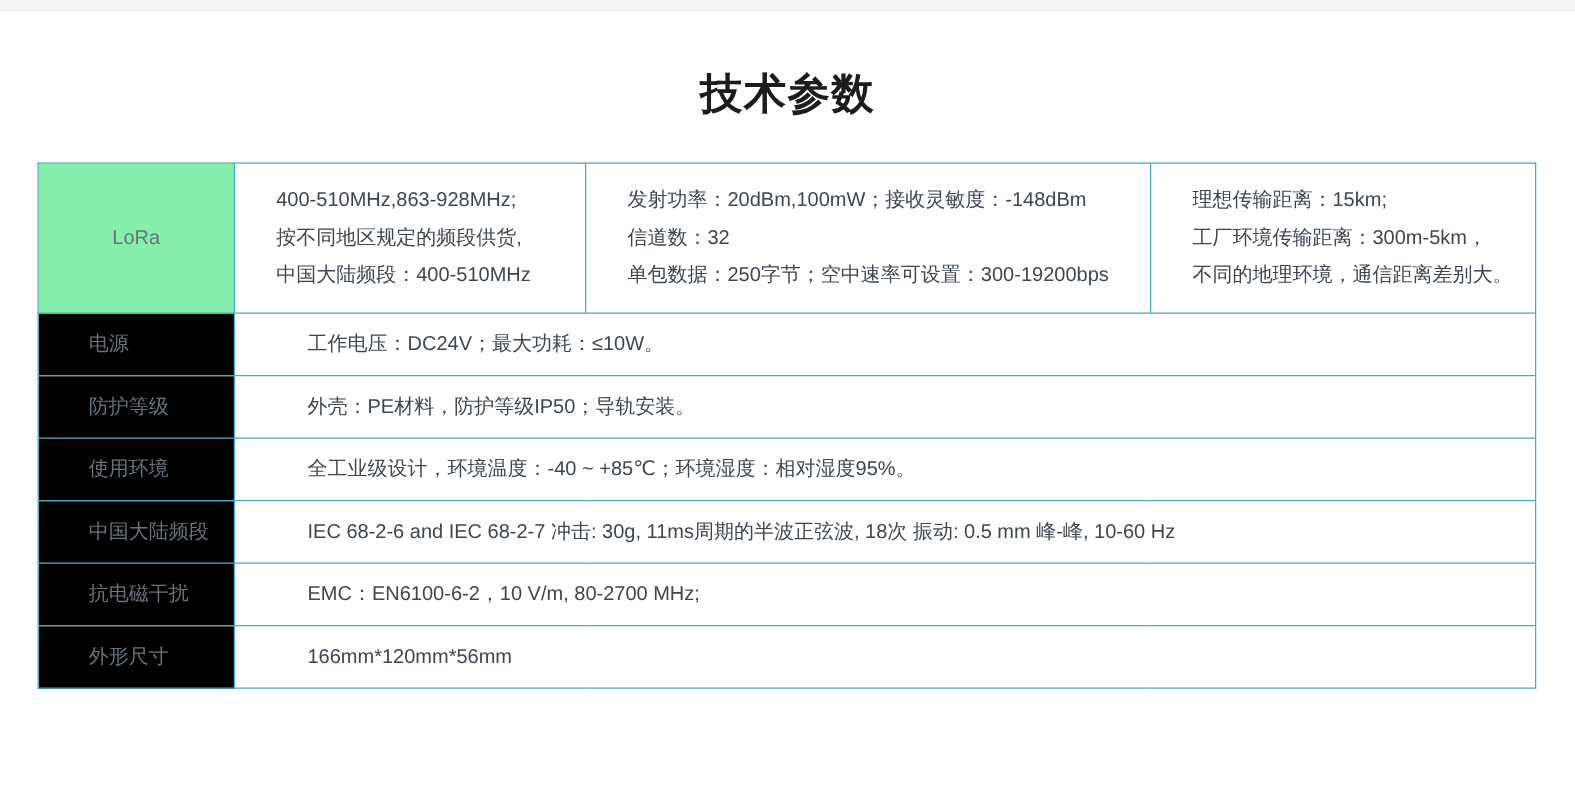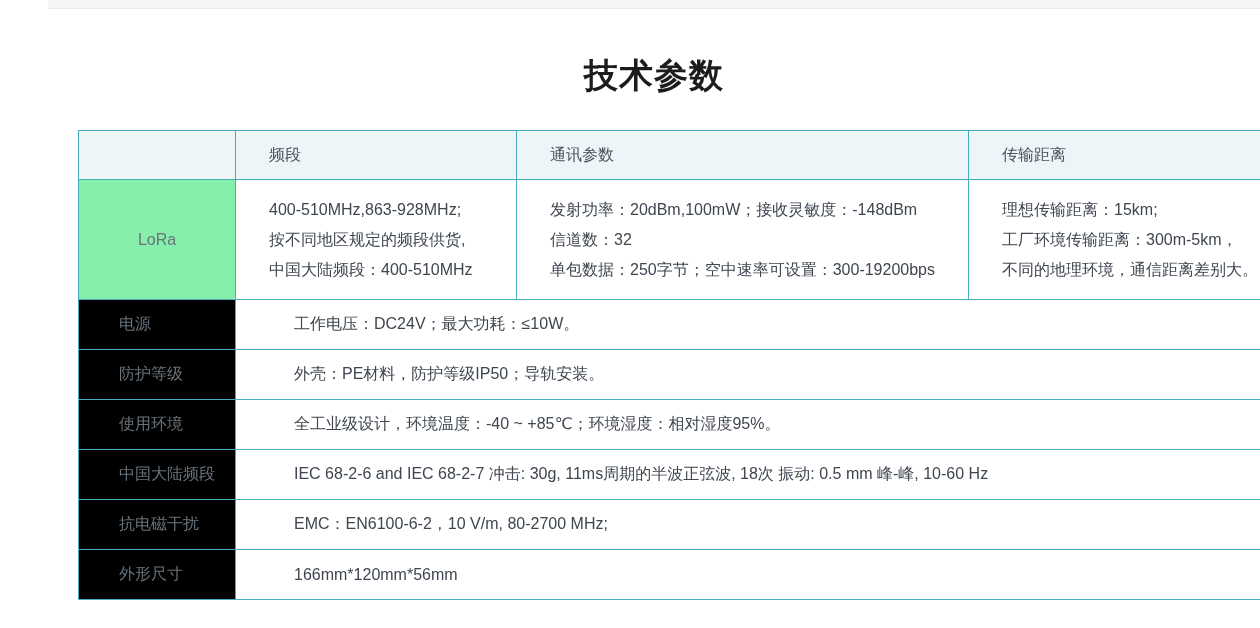--- a/index.html
+++ b/index.html
@@ -1,21 +1,21 @@
 <!DOCTYPE html>
 <html><head>
 <meta charset="utf-8">
 <style>
   * { box-sizing: border-box; margin: 0; padding: 0; }
   html, body {
     width: 1260px;
     background: #ffffff;
     font-family: "Liberation Sans", "DejaVu Sans", sans-serif;
   }
-  .page { width: 1260px; height: 628px; background: #ffffff; overflow: hidden; padding-left: 48px; }
+  .page { width: 1260px; height: 628px; background: #ffffff; overflow: hidden; }
 
   .top-bar {
     width: 100%;
     height: 9px;
     background: #f5f5f5;
     border-bottom: 1px solid #eaeaea;
   }
 
   .page-title {
     padding-top: 47px;
@@ -92,26 +92,20 @@
 
   <table class="spec-table">
     <colgroup>
       <col style="width:157px">
       <col style="width:281px">
       <col style="width:452px">
       <col style="width:308px">
     </colgroup>
 
     <tbody>
-        <tr class="head-row">
-      <th class="label-col"></th>
-      <th>频段</th>
-      <th>通讯参数</th>
-      <th>传输距离</th>
-    </tr>
 
     <tr class="lora-row">
       <td class="lora-label">LoRa</td>
       <td class="content">
         <div class="line">400-510MHz,863-928MHz;</div>
         <div class="line">按不同地区规定的频段供货,</div>
         <div class="line">中国大陆频段：400-510MHz</div>
       </td>
       <td class="content">
         <div class="line">发射功率：20dBm,100mW；接收灵敏度：-148dBm</div>

